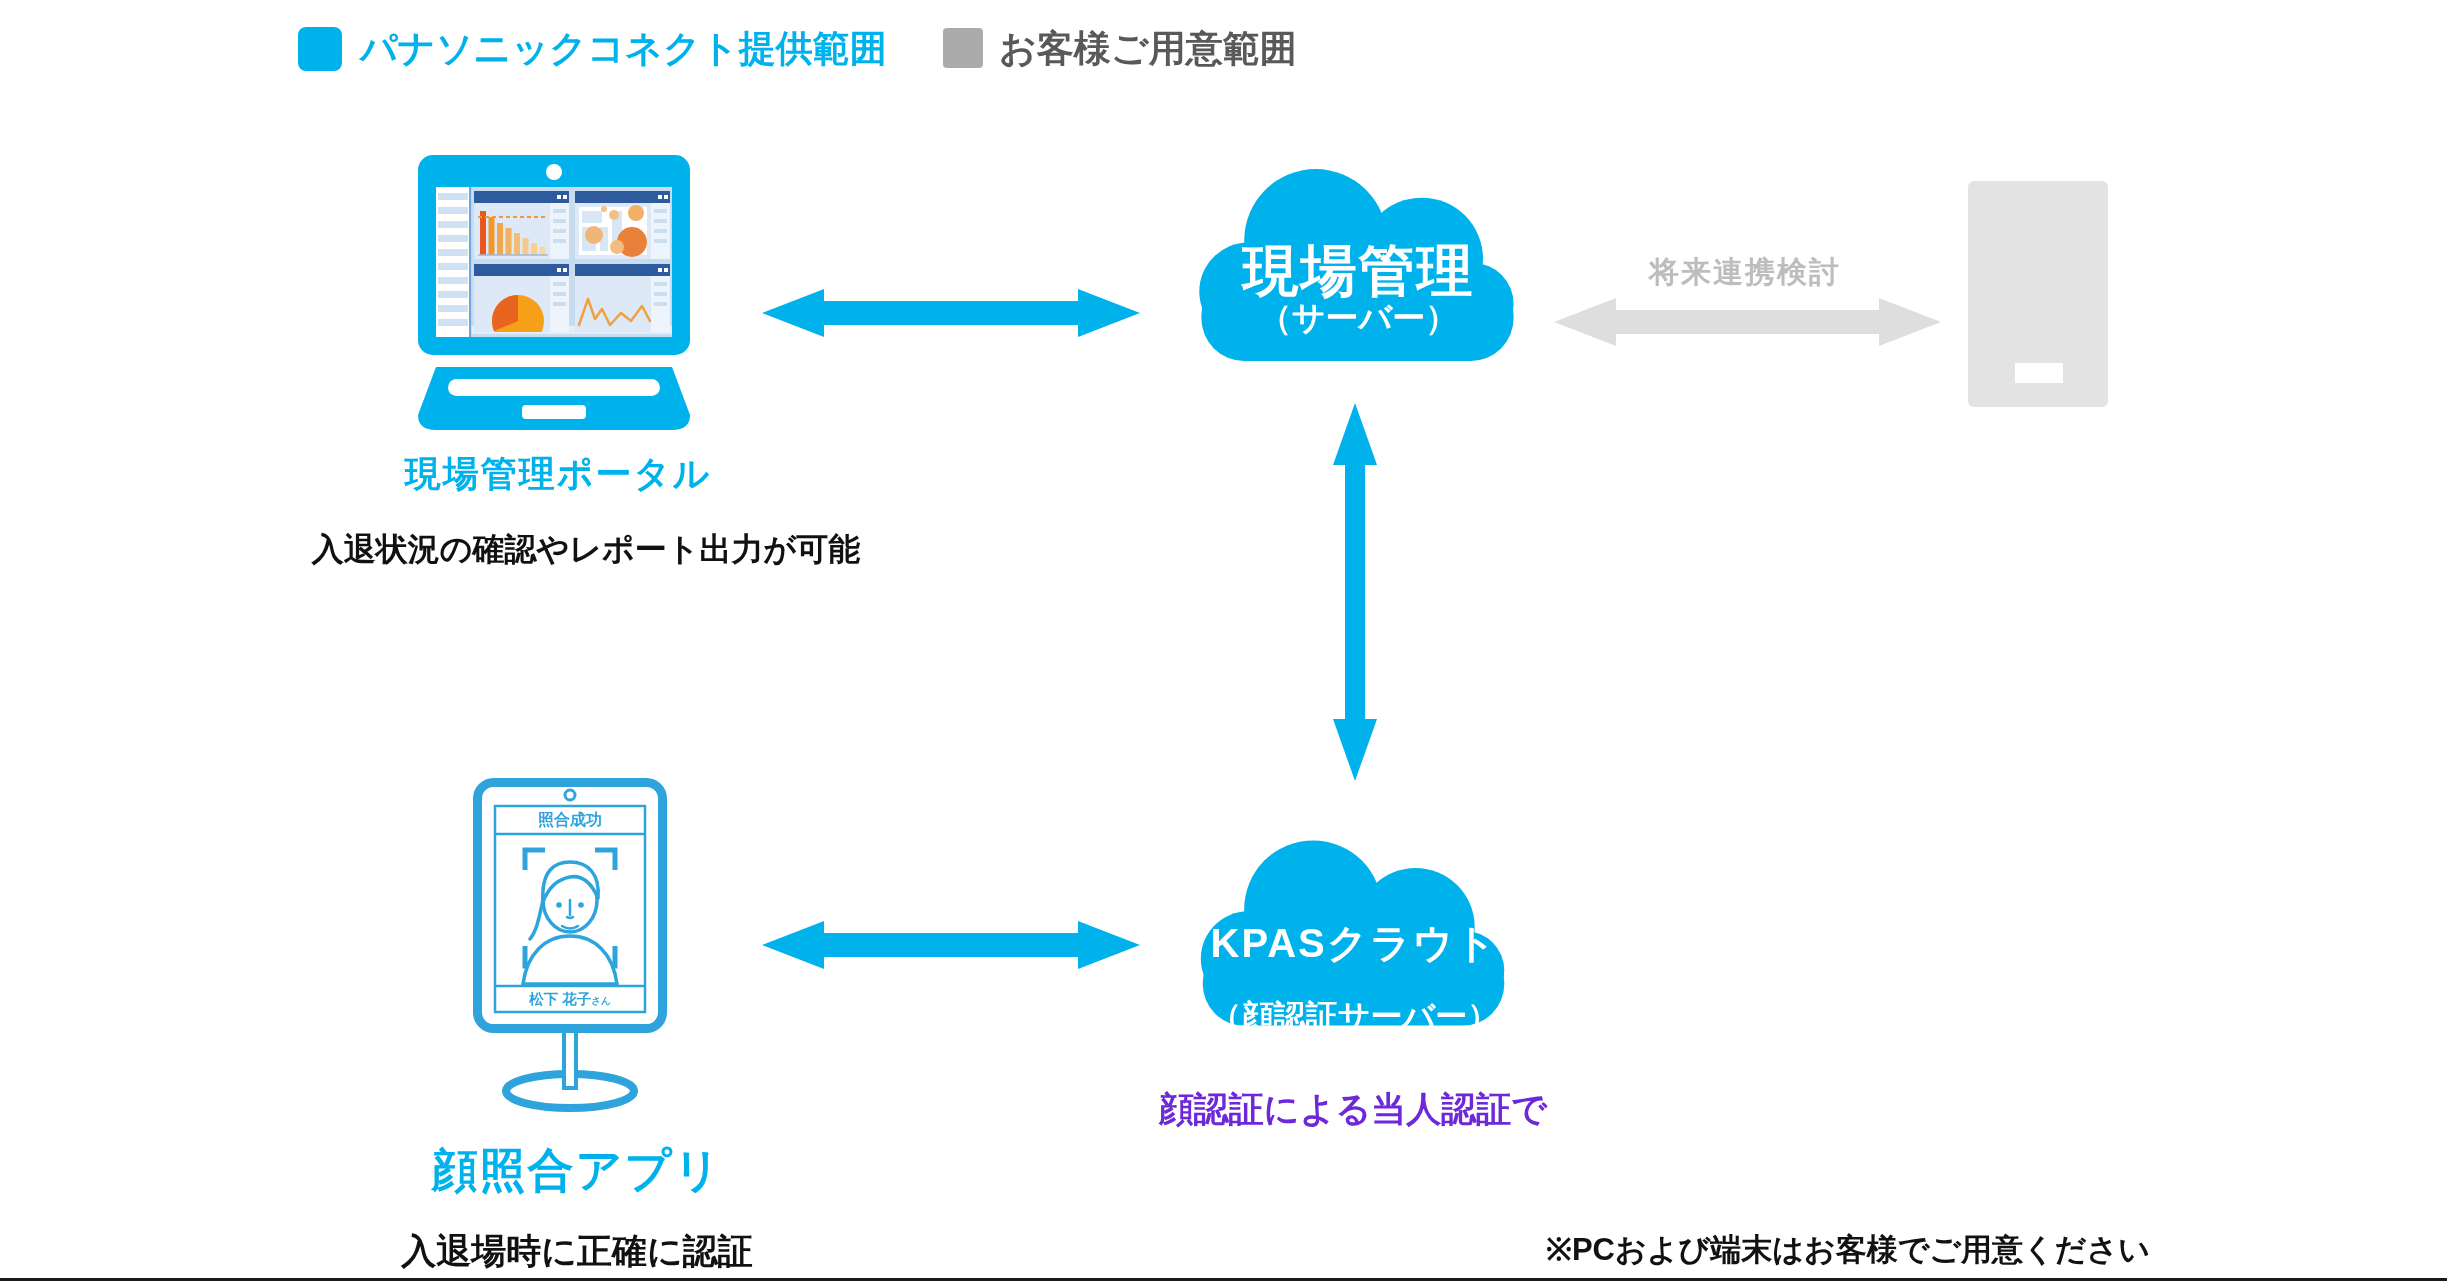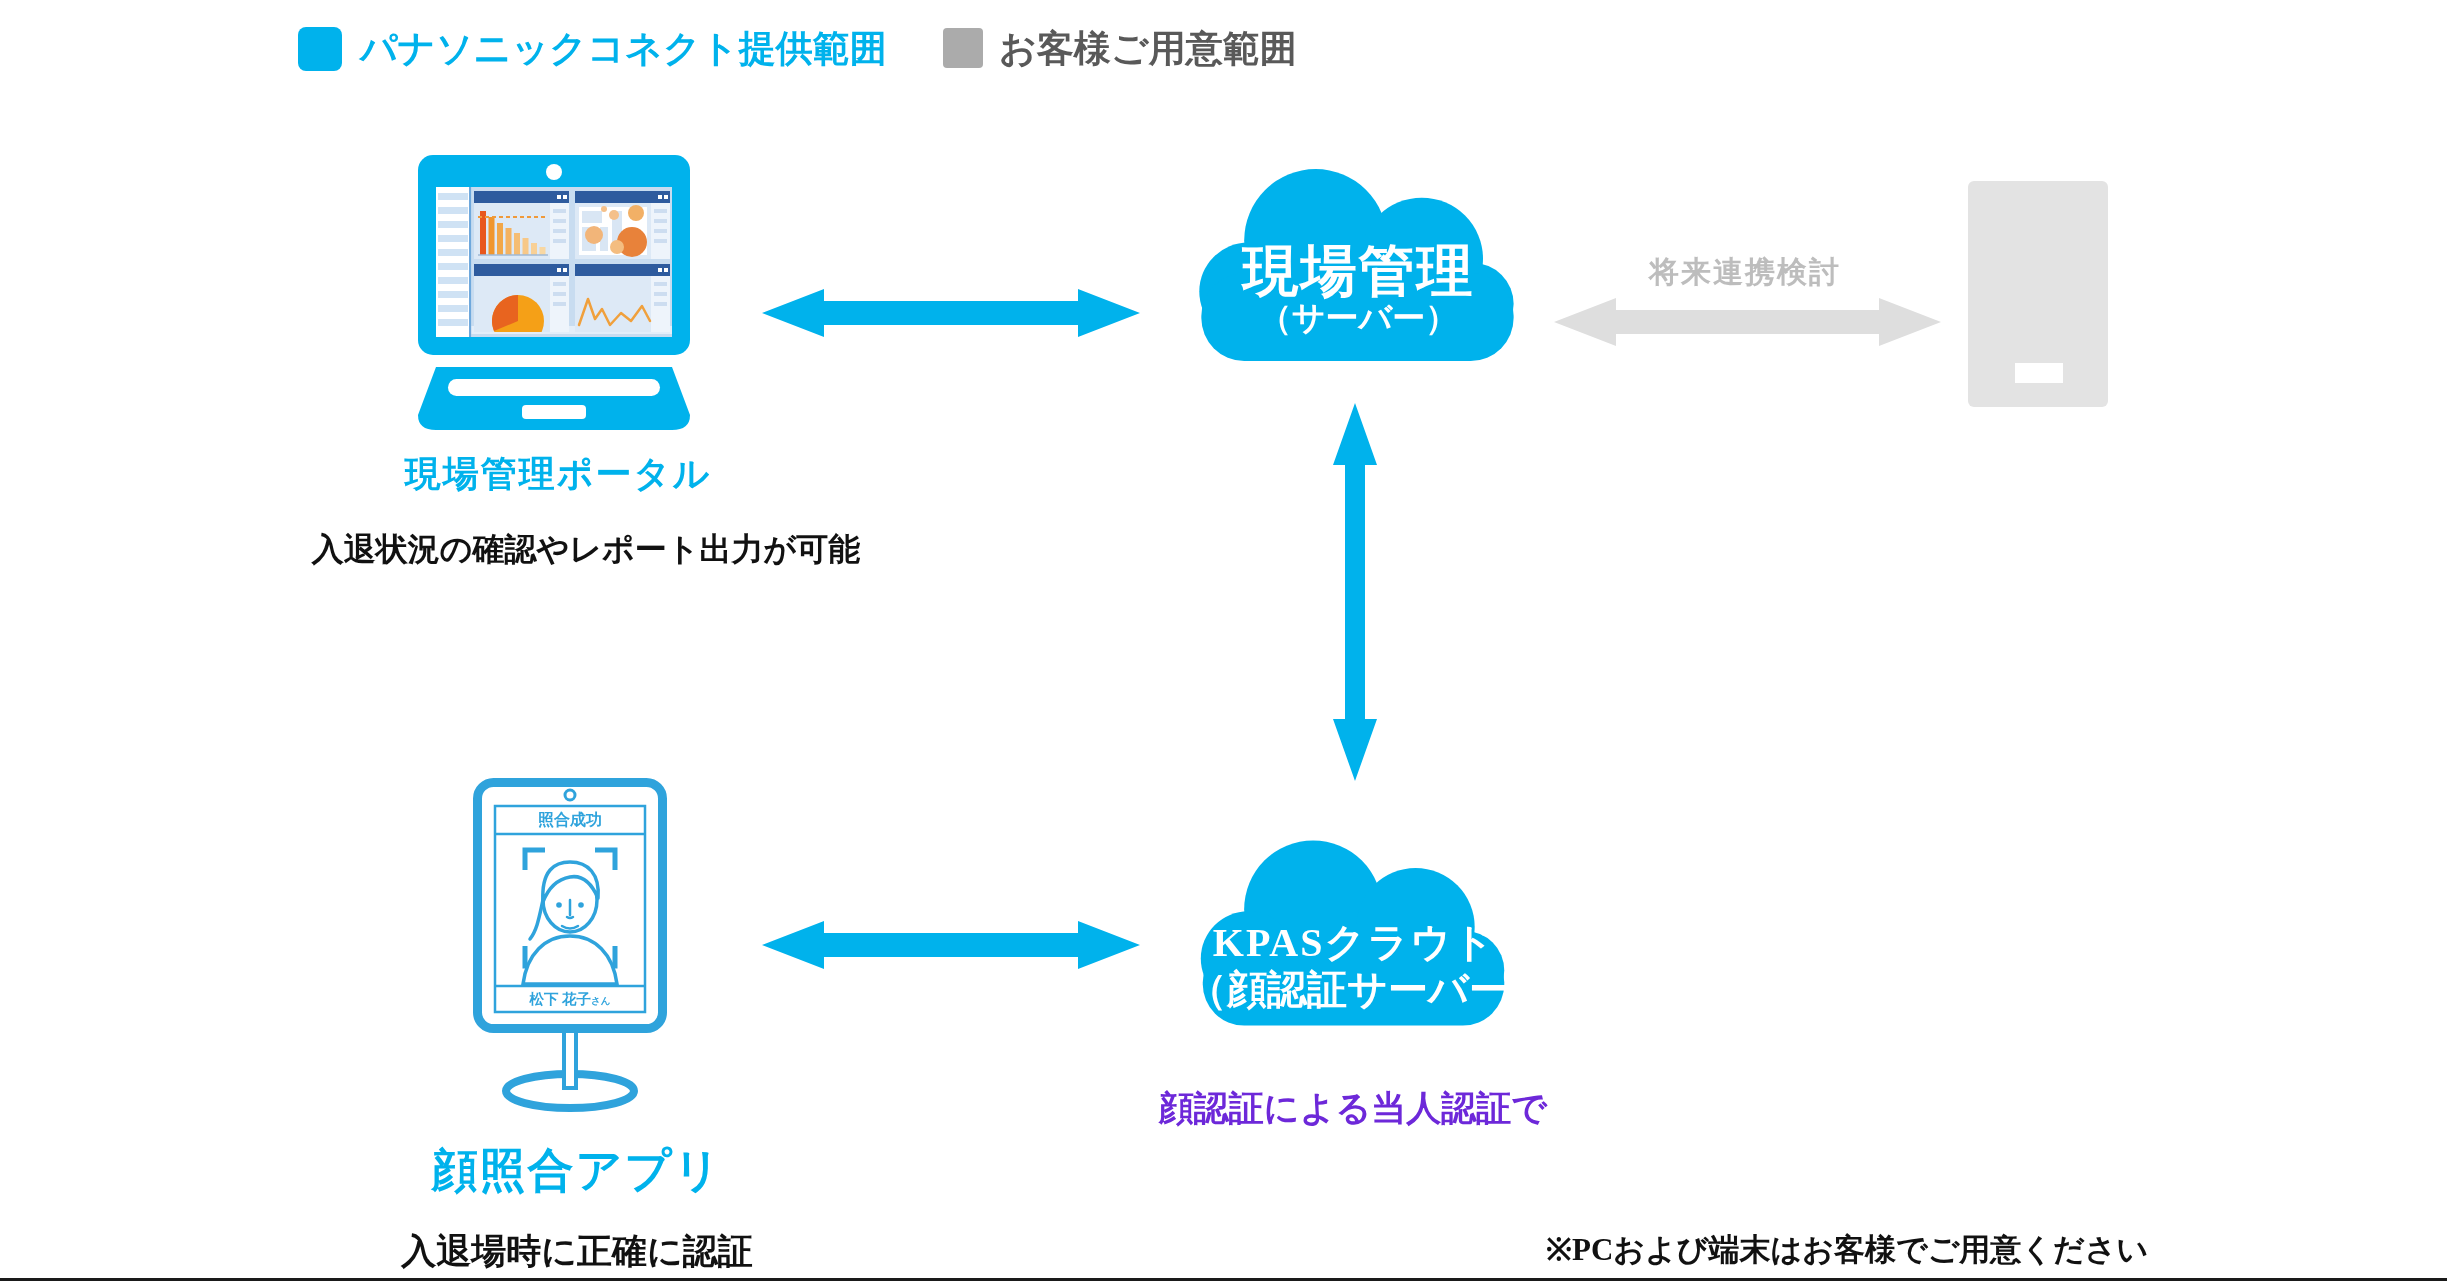--- a/index.html
+++ b/index.html
@@ -1,18 +1,18 @@
 <!DOCTYPE html>
 <html><head>
 <meta charset="utf-8">
 <style>
   html,body{margin:0;padding:0;background:#fff;}
   .canvas{
     position:relative;width:2447px;height:1286px;background:#ffffff;overflow:hidden;
-    font-family:Liberation Serif, serif;
+    font-family:Liberation Sans, sans-serif;
   }
   .abs{position:absolute;}
   .txt{white-space:nowrap;}
   .center{text-align:center;}
   .b{font-weight:bold;}
 
   
   .legend-sq-blue{left:298px;top:27px;width:44px;height:44px;border-radius:8px;background:#00b2ec;}
   .legend-lb-blue{left:360px;top:25px;height:48px;line-height:48px;font-size:37px;color:#00b2ec;}
   .legend-sq-gray{left:943px;top:28px;width:40px;height:40px;border-radius:4px;background:#ababab;}
@@ -26,21 +26,21 @@
   
   .cloud-top{left:1185px;top:152px;width:347px;height:226px;}
   .cloud-bottom{left:1187px;top:818px;width:335px;height:230px;}
   .cloud-svg{position:absolute;left:0;top:0;width:100%;height:100%;}
   .cloud-text{position:absolute;left:0;width:100%;color:#ffffff;text-align:center;}
   .cloud-text .l1{font-size:56px;line-height:50px;font-weight:bold;letter-spacing:2px;}
   .cloud-text .l2{font-size:33px;line-height:44px;font-weight:bold;}
   .cloud-top .cloud-text{top:94px;}
   .cloud-bottom .cloud-text{top:100px;}
   .cloud-bottom .cloud-text .l1{font-size:40px;}
-  .cloud-bottom .cloud-text .l2{font-size:40px;}
+  .cloud-bottom .cloud-text .l2{font-size:32px;margin-top:26px;}
 
   
   .arrow-top{left:762px;top:289px;width:378px;height:48px;}
   .arrow-bottom{left:762px;top:921px;width:378px;height:48px;}
   .arrow-vertical{left:1333px;top:403px;width:44px;height:378px;}
   .arrow-gray{left:1554px;top:298px;width:387px;height:48px;}
   .future-label{left:1545px;top:252px;width:400px;font-size:30px;color:#bdbdbd;letter-spacing:2px;}
 
   
   .server-box{left:1968px;top:181px;width:140px;height:226px;border-radius:6px;background:#e3e3e3;}

